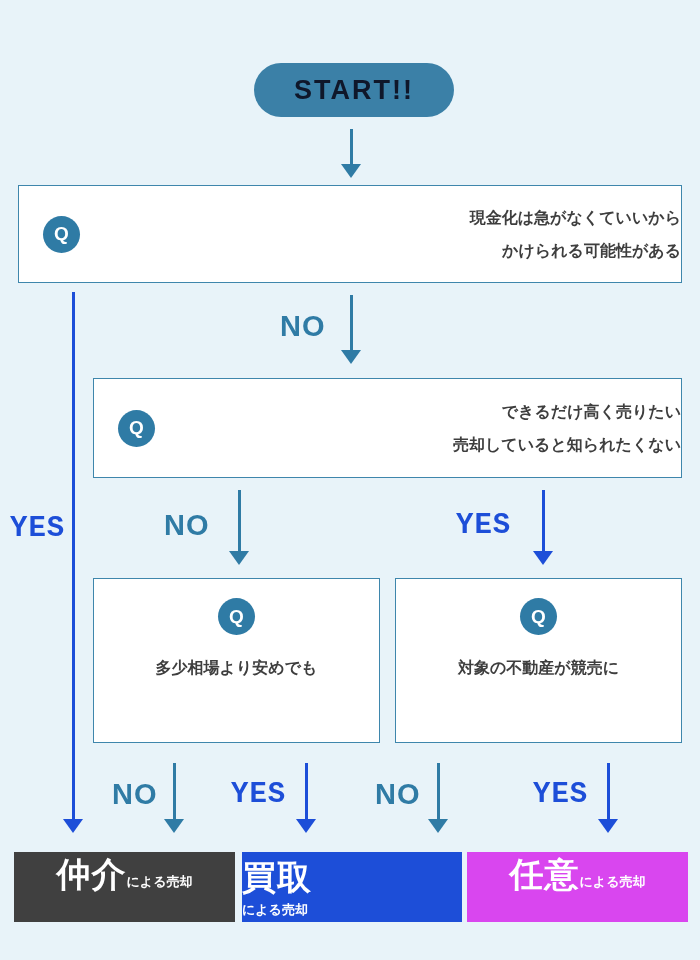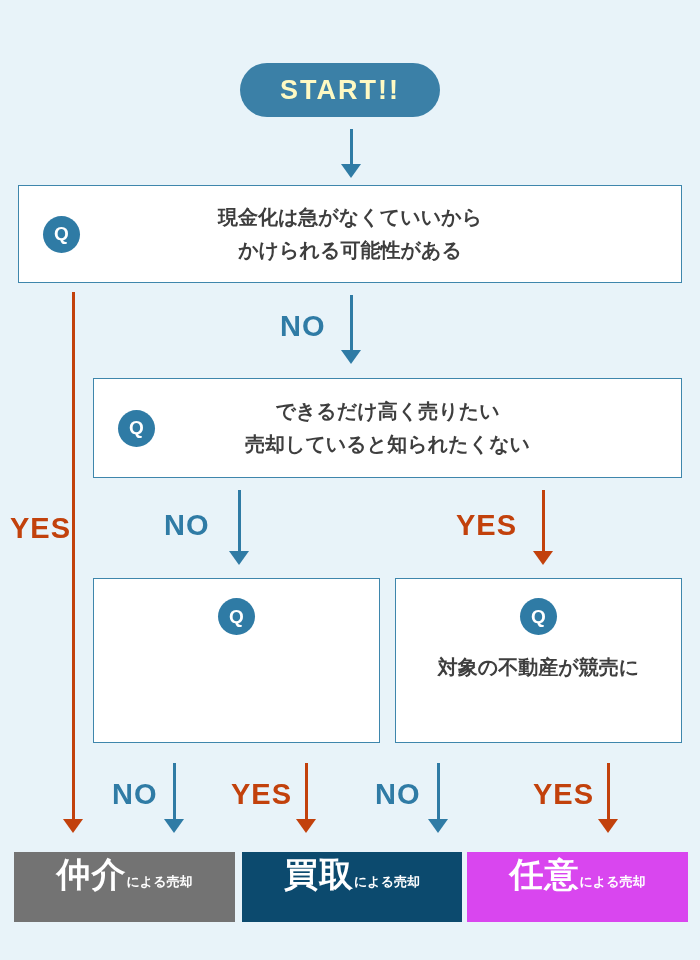--- a/index.html
+++ b/index.html
@@ -8,74 +8,74 @@
     background:#e8f3f9;
   }
   .canvas{
     position:relative;
     width:700px;height:960px;
     background:#e8f3f9;
     overflow:hidden;
   }
   
   .start-pill{
-    position:absolute;left:240px;top:63px;width:200px;height:54px;
+    position:absolute;left:254px;top:63px;width:200px;height:54px;
     background:#3b80a7;border-radius:27px;
-    color:#fef9c3;font-weight:bold;font-size:27px;letter-spacing:2px;
+    color:#0f172a;font-weight:bold;font-size:27px;letter-spacing:2px;
     display:flex;align-items:center;justify-content:center;
   }
   
   .qbox{
     position:absolute;background:#fff;
     border:1.5px solid #3e86ac;box-sizing:border-box;
   }
   .qbadge{
     background:#2f7ba5;color:#fff;font-weight:bold;font-size:19px;
     width:37px;height:37px;border-radius:50%;
     display:flex;align-items:center;justify-content:center;
     flex:0 0 auto;
   }
   .qtext{
-    font-size:20px;font-weight:bold;color:#3e3e3e;
-    line-height:33px;text-align:center;
+    font-size:16px;font-weight:bold;color:#3e3e3e;
+    line-height:33px;text-align:right;
   }
   .qbox-wide{display:flex;align-items:center;}
   .qbox-wide .qbadge{position:absolute;left:24px;top:50%;margin-top:-18.5px;}
   .qbox-wide .qtext{flex:1;}
   .qbox-tall{display:flex;flex-direction:column;align-items:center;}
   .qbox-tall .qbadge{margin-top:19px;}
   .qbox-tall .qtext{margin-top:16px;}
   
   .varrow{
     position:absolute;width:20px;
     display:flex;flex-direction:column;align-items:center;
   }
   .varrow .shaft{display:block;width:3px;flex:1;background:currentColor;}
   .varrow .head{
     display:block;width:0;height:0;
     border-left:10px solid transparent;
     border-right:10px solid transparent;
     border-top:14px solid;
   }
   .blue{color:#2f7ba5;text-align:right;}
-  .red{color:#c2410c;}
+  .red{color:#1d4ed8;font-family:Liberation Mono, monospace;}
   
   .edge-label{
     position:absolute;font-size:29px;font-weight:bold;letter-spacing:1px;
     line-height:1;
   }
   
   .result{
     position:absolute;top:852px;height:70px;
     color:#fff;display:flex;align-items:baseline;justify-content:center;
   }
   .result .em{font-size:34px;font-weight:bold;letter-spacing:1px;}
   .result .rest{font-size:13px;font-weight:bold;}
-  .result-pink{background:#737373;}
-  .result-navy{background:#0c4a6e;}
+  .result-pink{background:#404040;}
+  .result-navy{background:#1d4ed8;flex-direction:column;}
   .result-dark{background:#d946ef;}
 </style>
 </head>
 <body>
 
 <div class="canvas">
 
   <div class="start-pill">START!!</div>
 
   <div class="varrow blue" style="left:341px;top:129px;height:49px">
@@ -119,20 +119,21 @@
 
   <div class="varrow red" style="left:533px;top:490px;height:75px">
     <i class="shaft"></i>
       <i class="head"></i>
   </div>
   <span class="edge-label red" style="left:456px;top:511px">YES</span>
 
   <div class="qbox qbox-tall" style="left:93px;top:578px;width:287px;height:165px">
     <span class="qbadge">Q</span>
     <div class="qtext">
+      <div>多少相場より安めでも</div>
     </div>
   </div>
 
   <div class="qbox qbox-tall" style="left:395px;top:578px;width:287px;height:165px">
     <span class="qbadge">Q</span>
     <div class="qtext">
       <div>対象の不動産が競売に</div>
     </div>
   </div>
 

